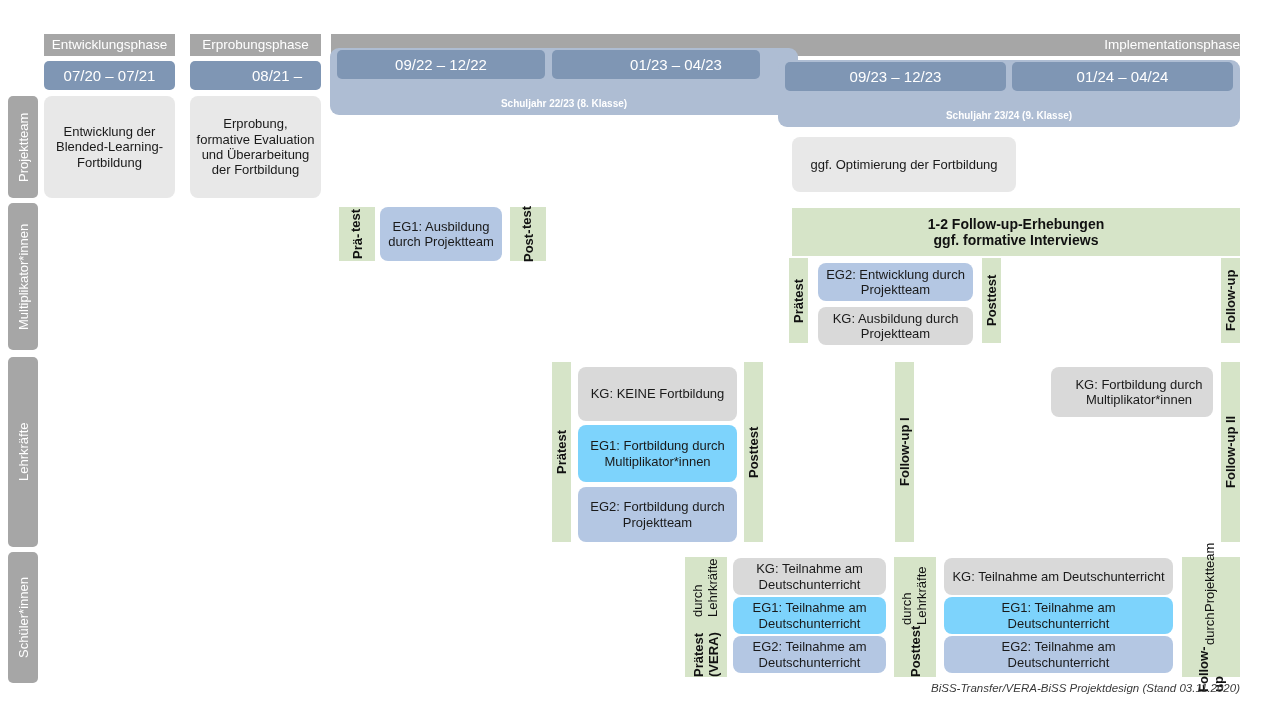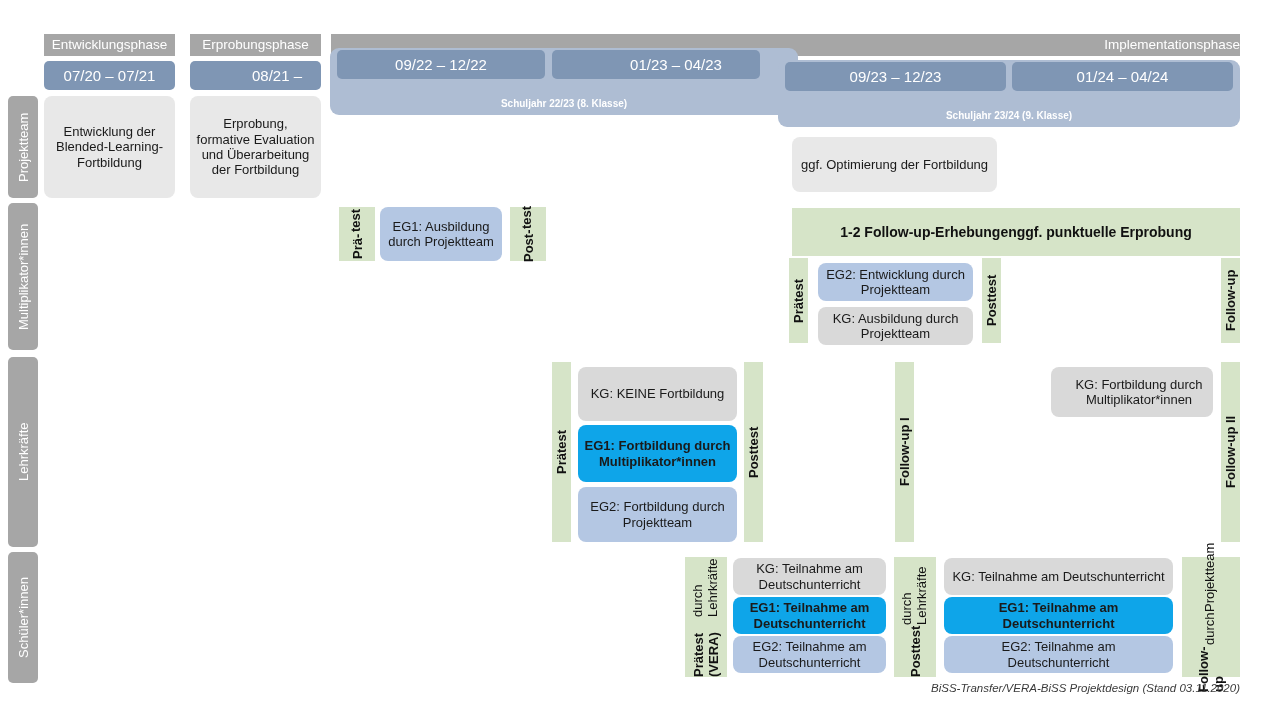--- a/index.html
+++ b/index.html
@@ -39,33 +39,33 @@
   .rowlabel{
     background:#a6a6a6;color:#ffffff;border-radius:5px;
     font-size:13px;
   }
   .rowlabel .vert{width:100%;height:100%;display:flex;align-items:center;justify-content:center;}
 
   
   .box{border-radius:8px;font-size:13px;line-height:1.18;padding:2px 6px;}
   .box-grey{background:#e8e8e8;color:#1a1a1a;}
   .box-grey2{background:#d9d9d9;color:#1a1a1a;}
-  .box-blue-dark{background:#0ea5e9;color:#1a1a1a;font-weight:bold;}
+  .box-blue-dark{background:#7dd3fc;color:#1a1a1a;}
   .box-blue-light{background:#b4c7e3;color:#1a1a1a;}
 
   
   .green{background:#d6e4c8;color:#111111;font-weight:bold;font-size:13px;}
   .green .vert{width:100%;height:100%;display:flex;align-items:center;justify-content:center;gap:1px;}
   .green .sub{font-weight:normal;}
   .greenwide{background:#d6e4c8;color:#111111;font-weight:bold;font-size:14px;border-radius:0;}
 
   .footer{
     font-size:11.5px;font-style:italic;color:#3a3a3a;text-align:right;
   }
-  .twoline{display:flex;flex-direction:row;align-items:center;justify-content:center;}
+  .twoline{display:flex;flex-direction:column;align-items:center;justify-content:center;}
 </style>
 </head>
 <body>
 
 <div id="stage">
 
   <div class="abs phasebar" style="left:44px;top:34px;width:131px;">Entwicklungsphase</div>
   <div class="abs phasebar" style="left:190px;top:34px;width:131px;">Erprobungsphase</div>
   <div class="abs phasebar" style="left:331px;top:34px;width:909px;text-align:right;">Implementationsphase</div>
 
@@ -92,41 +92,41 @@
   </div>
   <div class="abs rowlabel" style="left:8px;top:357px;width:30px;height:190px;">
     <div class="vert">Lehrkräfte</div>
   </div>
   <div class="abs rowlabel" style="left:8px;top:552px;width:30px;height:131px;">
     <div class="vert">Schüler*innen</div>
   </div>
 
   <div class="abs box box-grey ctr" style="left:44px;top:96px;width:131px;height:102px;">Entwicklung der Blended-Learning-Fortbildung</div>
   <div class="abs box box-grey ctr" style="left:190px;top:96px;width:131px;height:102px;">Erprobung, formative Evaluation und Überarbeitung der Fortbildung</div>
-  <div class="abs box box-grey ctr" style="left:792px;top:137px;width:205px;height:55px;">ggf. Optimierung der Fortbildung</div>
+  <div class="abs box box-grey ctr" style="left:792px;top:137px;width:224px;height:55px;">ggf. Optimierung der Fortbildung</div>
 
   <div class="abs green" style="left:339px;top:207px;width:36px;height:54px;">
     <div class="vert" style="flex-direction:row;">
       <span>Prä-</span>
       <span style="margin-left:4px;">test</span>
     </div>
   </div>
 
   <div class="abs box box-blue-light ctr" style="left:380px;top:207px;width:122px;height:54px;">EG1: Ausbildung durch Projektteam</div>
 
   <div class="abs green" style="left:510px;top:207px;width:36px;height:54px;">
     <div class="vert" style="flex-direction:row;">
       <span>Post-</span>
       <span style="margin-left:4px;">test</span>
     </div>
   </div>
 
   <div class="abs greenwide twoline" style="left:792px;top:208px;width:448px;height:48px;">
     <div>1-2 Follow-up-Erhebungen</div>
-    <div>ggf. punktuelle Erprobung</div>
+    <div>ggf. formative Interviews</div>
   </div>
 
   <div class="abs green" style="left:789px;top:258px;width:19px;height:85px;">
     <div class="vert">Prätest</div>
   </div>
   <div class="abs box box-blue-light ctr" style="left:818px;top:263px;width:155px;height:38px;">EG2: Entwicklung durch Projektteam</div>
   <div class="abs box box-grey2 ctr" style="left:818px;top:307px;width:155px;height:38px;">KG: Ausbildung durch Projektteam</div>
   <div class="abs green" style="left:982px;top:258px;width:19px;height:85px;">
     <div class="vert">Posttest</div>
   </div>

